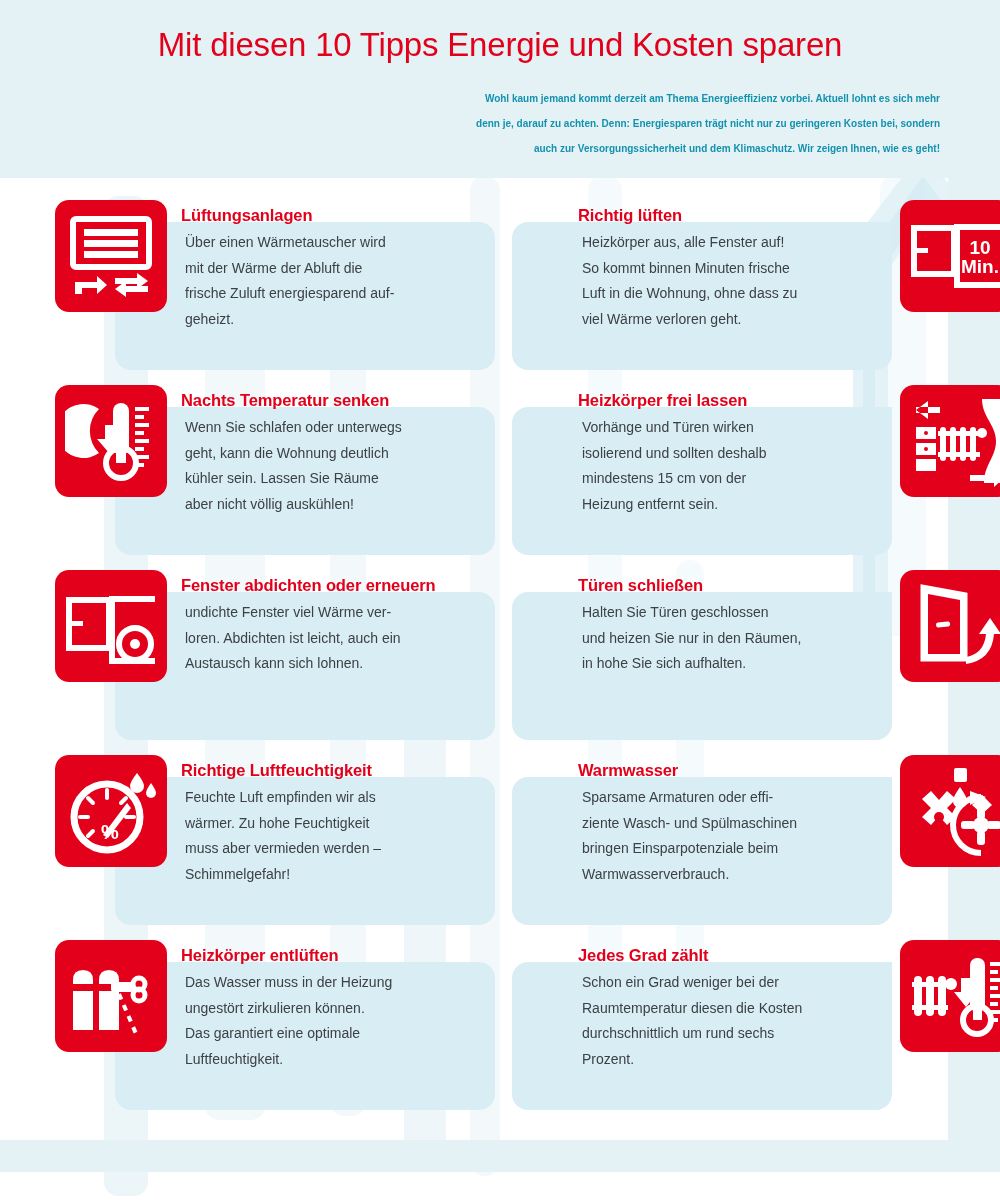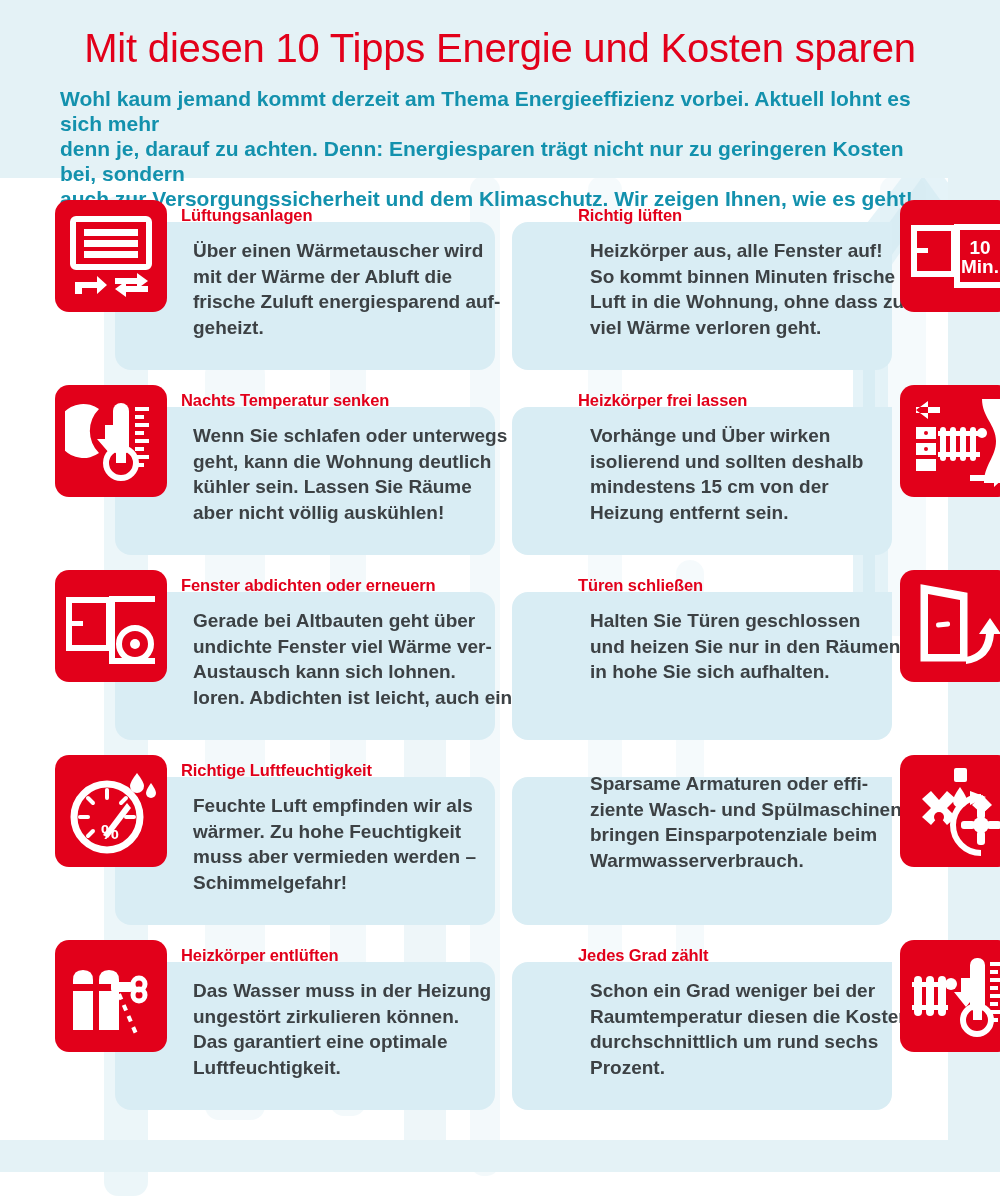--- a/index.html
+++ b/index.html
@@ -60,33 +60,33 @@
     height: 178px;
     background: #e4f2f6;
     z-index: 3;
   }
   .header-title {
     position: absolute;
     left: 0; top: 26px;
     width: 1000px;
     text-align: center;
     color: #e2001a;
-    font-size: 40px;
+    font-size: 33px;
     font-weight: 400;
     letter-spacing: -.2px;
     white-space: nowrap;
   }
   .header-sub {
     position: absolute;
     left: 60px;
     top: 86px;
     width: 880px;
-    text-align: left;
+    text-align: right;
     color: #1391ad;
-    font-size: 21px;
+    font-size: 10px;
     font-weight: bold;
     line-height: 25px;
   }
 
   
   .footer-band {
     position: absolute;
     left: 0;
     top: 1140px;
     width: 1000px;
@@ -164,24 +164,24 @@
     color: #e2001a;
     font-size: 16.5px;
     font-weight: bold;
     line-height: 22px;
     margin: 0 0 1px 0;
     letter-spacing: -.1px;
     white-space: nowrap;
   }
   .tip-body {
     color: #3c4144;
-    font-size: 19px;
+    font-size: 14px;
     line-height: 25.5px;
-    margin: 12px;
-    font-weight: 700;
+    margin: 4px;
+    font-weight: 400;
   }
   .tip-body span { display: block; white-space: nowrap; }
 </style>
 </head>
 <body>
 
 <div id="page">
 
   <div class="bg-layer">
     <div class="bg-stripe s1"></div>
@@ -315,21 +315,21 @@
                 <rect x="28" y="36" width="42" height="5"></rect>
                 <rect x="28" y="57" width="42" height="5"></rect>
                 <circle cx="72" cy="38" r="5"></circle>
               </g>
               <path d="M60 80 h24 v-6 l10 9 -10 9 v-6 h-24 Z" fill="#fff"></path>
             </svg>
           </div>
           <div class="tip-text">
             <p class="tip-title">Heizkörper frei lassen</p>
             <p class="tip-body">
-              <span>Vorhänge und Über wirken</span>
+              <span>Vorhänge und Türen wirken</span>
               <span>isolierend und sollten deshalb</span>
               <span>mindestens 15 cm von der</span>
               <span>Heizung entfernt sein.</span>
             </p>
           </div>
         </div>
       </div>
     </div>
 
     <div class="tip-row">
@@ -340,24 +340,23 @@
               <rect x="4" y="20" width="40" height="48" fill="none" stroke="#fff" stroke-width="6"></rect>
               <rect x="4" y="41" width="14" height="5" fill="#fff"></rect>
               <path d="M44 16 h46 v6 h-40 v56 h40 v6 h-46 Z" fill="#fff"></path>
               <circle cx="70" cy="64" r="16" fill="none" stroke="#fff" stroke-width="6"></circle>
               <circle cx="70" cy="64" r="5" fill="#fff"></circle>
             </svg>
           </div>
           <div class="tip-text">
             <p class="tip-title">Fenster abdichten oder erneuern</p>
             <p class="tip-body">
-              <span>Gerade bei Altbauten geht über</span>
               <span>undichte Fenster viel Wärme ver-</span>
+              <span>loren. Abdichten ist leicht, auch ein</span>
               <span>Austausch kann sich lohnen.</span>
-              <span>loren. Abdichten ist leicht, auch ein</span>
             </p>
           </div>
         </div>
       </div>
 
       <div class="tip right">
         <div class="tip-inner">
           <div class="icon-tile">
             <svg viewBox="0 0 92 92">
               <path d="M12 6 L56 14 V80 H12 Z" fill="#fff" stroke="#fff" stroke-width="3"></path>
@@ -425,20 +424,21 @@
                 <rect x="67" y="40" width="8" height="14" rx="3"></rect>
                 <rect x="67" y="66" width="8" height="14" rx="3"></rect>
                 <rect x="51" y="56" width="14" height="8" rx="3"></rect>
                 <rect x="77" y="56" width="14" height="8" rx="3"></rect>
               </g>
               <path d="M71 32 a28 28 0 1 0 0 56 a28 28 0 0 1 0 -56 Z" fill="none" stroke="#fff" stroke-width="6"></path>
               <path d="M60 26 l16 6 -16 8 Z" fill="#fff"></path>
             </svg>
           </div>
           <div class="tip-text">
+            <p class="tip-title">Warmwasser</p>
             <p class="tip-body">
               <span>Sparsame Armaturen oder effi-</span>
               <span>ziente Wasch- und Spülmaschinen</span>
               <span>bringen Einsparpotenziale beim</span>
               <span>Warmwasserverbrauch.</span>
             </p>
           </div>
         </div>
       </div>
     </div>

